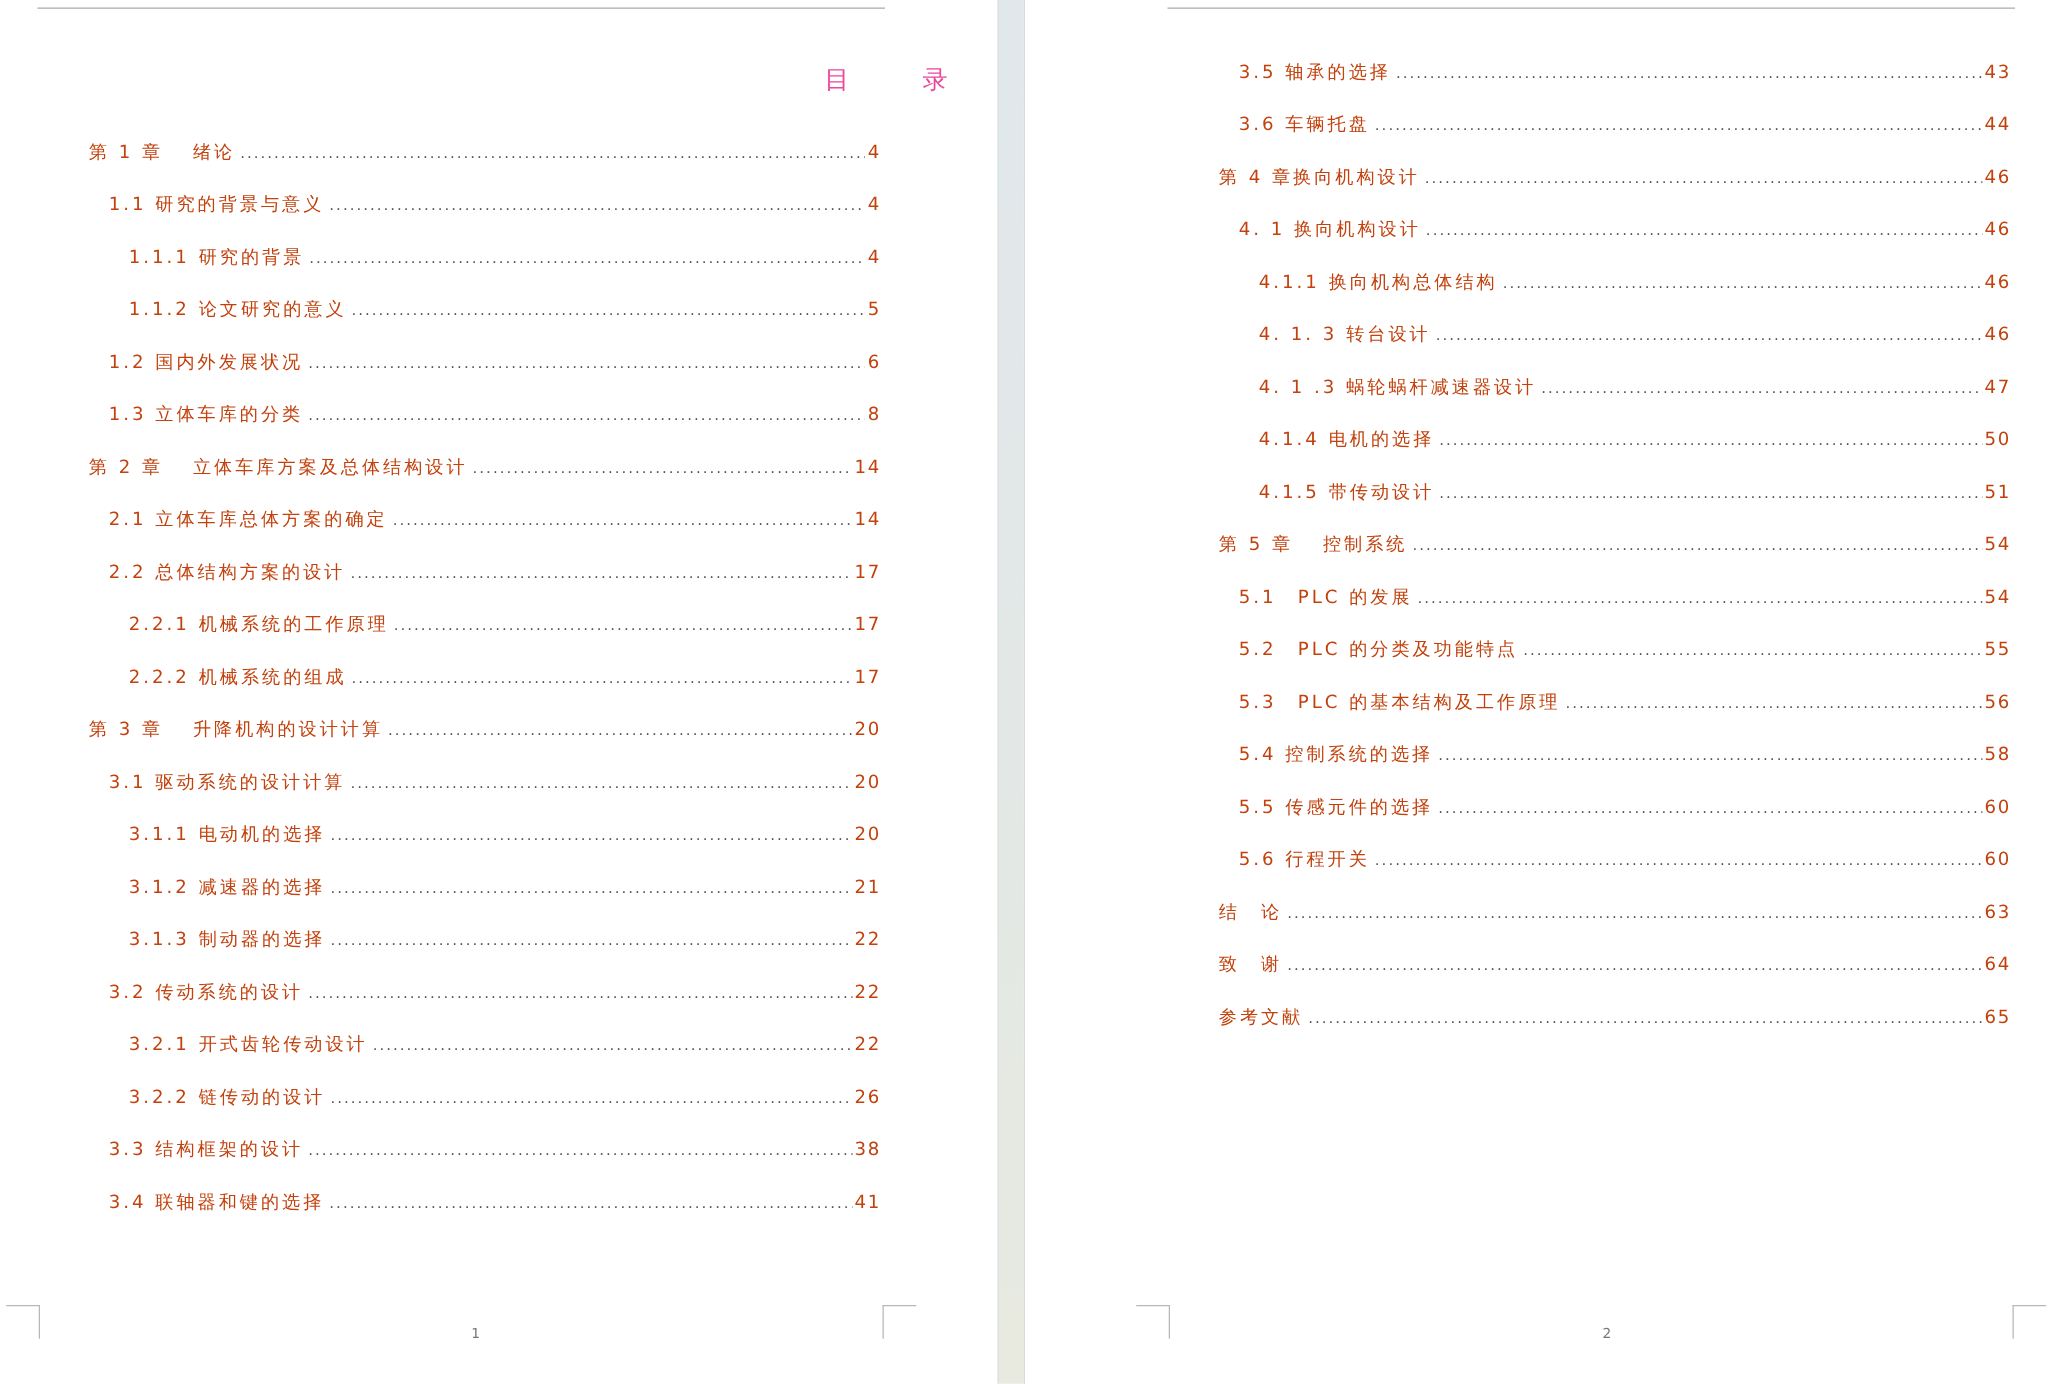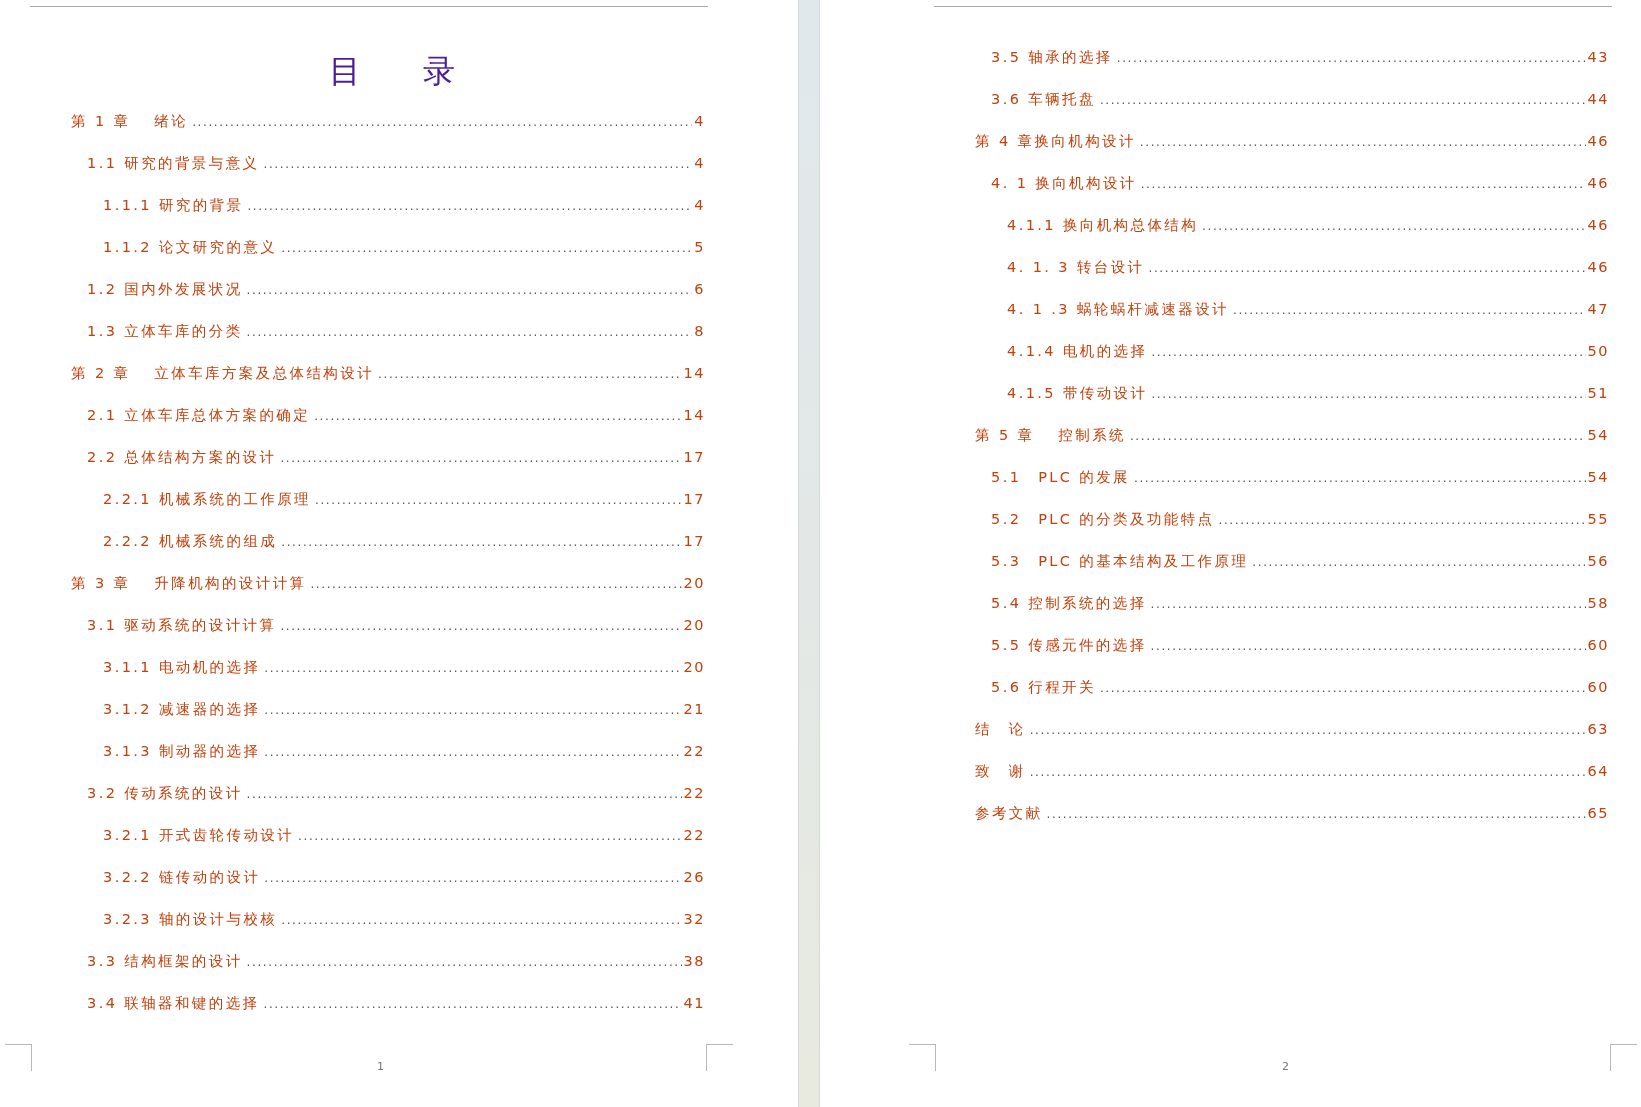--- a/index.html
+++ b/index.html
@@ -7,22 +7,22 @@
          font-family:"DejaVu Sans", "Liberation Sans", sans-serif; color:#333; }
   .page { position:absolute; top:0; height:1107px; background:#ffffff; }
   #page-left { left:0; width:798px; }
   #page-right { left:820px; width:821px; }
   .gutter { position:absolute; left:798px; top:0; width:22px; height:1107px;
             background:linear-gradient(to bottom, #e1e8ec 0%, #e3e8e6 55%, #e8eadf 100%);
             border-left:1px solid #d4dadc; border-right:1px solid #d8dcd6; box-sizing:border-box; }
   .header-line { position:absolute; top:6px; height:0; border-top:1px solid #a9a9a9; }
   #page-left .header-line { left:30px; width:678px; }
   #page-right .header-line { left:114px; width:678px; }
-  .title { position:absolute; top:50px; left:0; width:784px; text-align:center;
-           font-family:"DejaVu Serif", "Liberation Serif", serif; font-size:32px; color:#4c1d95;
+  .title { position:absolute; top:50px; left:0; width:784px; text-align:right;
+           font-family:"DejaVu Serif", "Liberation Serif", serif; font-size:20px; color:#ec4899;
            letter-spacing:26px; text-indent:26px; }
   .toc { position:absolute; margin:0; padding:0; list-style:none; }
   #page-left .toc { left:71px; top:112px; width:634px; }
   #page-right .toc { left:155px; top:48px; width:634px; }
   .toc-row { display:flex; align-items:baseline; height:42px; font-size:14.5px; letter-spacing:2.4px;
              color:#c2410c; white-space:nowrap; }
   .toc-row.lvl1 { padding-left:0; }
   .toc-row.lvl2 { padding-left:16px; }
   .toc-row.lvl3 { padding-left:32px;text-align:center; }
   .toc-row .label { flex:0 0 auto; }
@@ -136,25 +136,20 @@
       <li class="toc-row lvl3">
         <span class="label">3.2.1 开式齿轮传动设计</span>
         <span class="leader"></span>
         <span class="pg">22</span>
       </li>
       <li class="toc-row lvl3">
         <span class="label">3.2.2 链传动的设计</span>
         <span class="leader"></span>
         <span class="pg">26</span>
       </li>
-      <li class="toc-row lvl3">
-        <span class="label">3.2.3 轴的设计与校核</span>
-        <span class="leader"></span>
-        <span class="pg">32</span>
-      </li>
       <li class="toc-row lvl2">
         <span class="label">3.3 结构框架的设计</span>
         <span class="leader"></span>
         <span class="pg">38</span>
       </li>
       <li class="toc-row lvl2">
         <span class="label">3.4 联轴器和键的选择</span>
         <span class="leader"></span>
         <span class="pg">41</span>
       </li>

